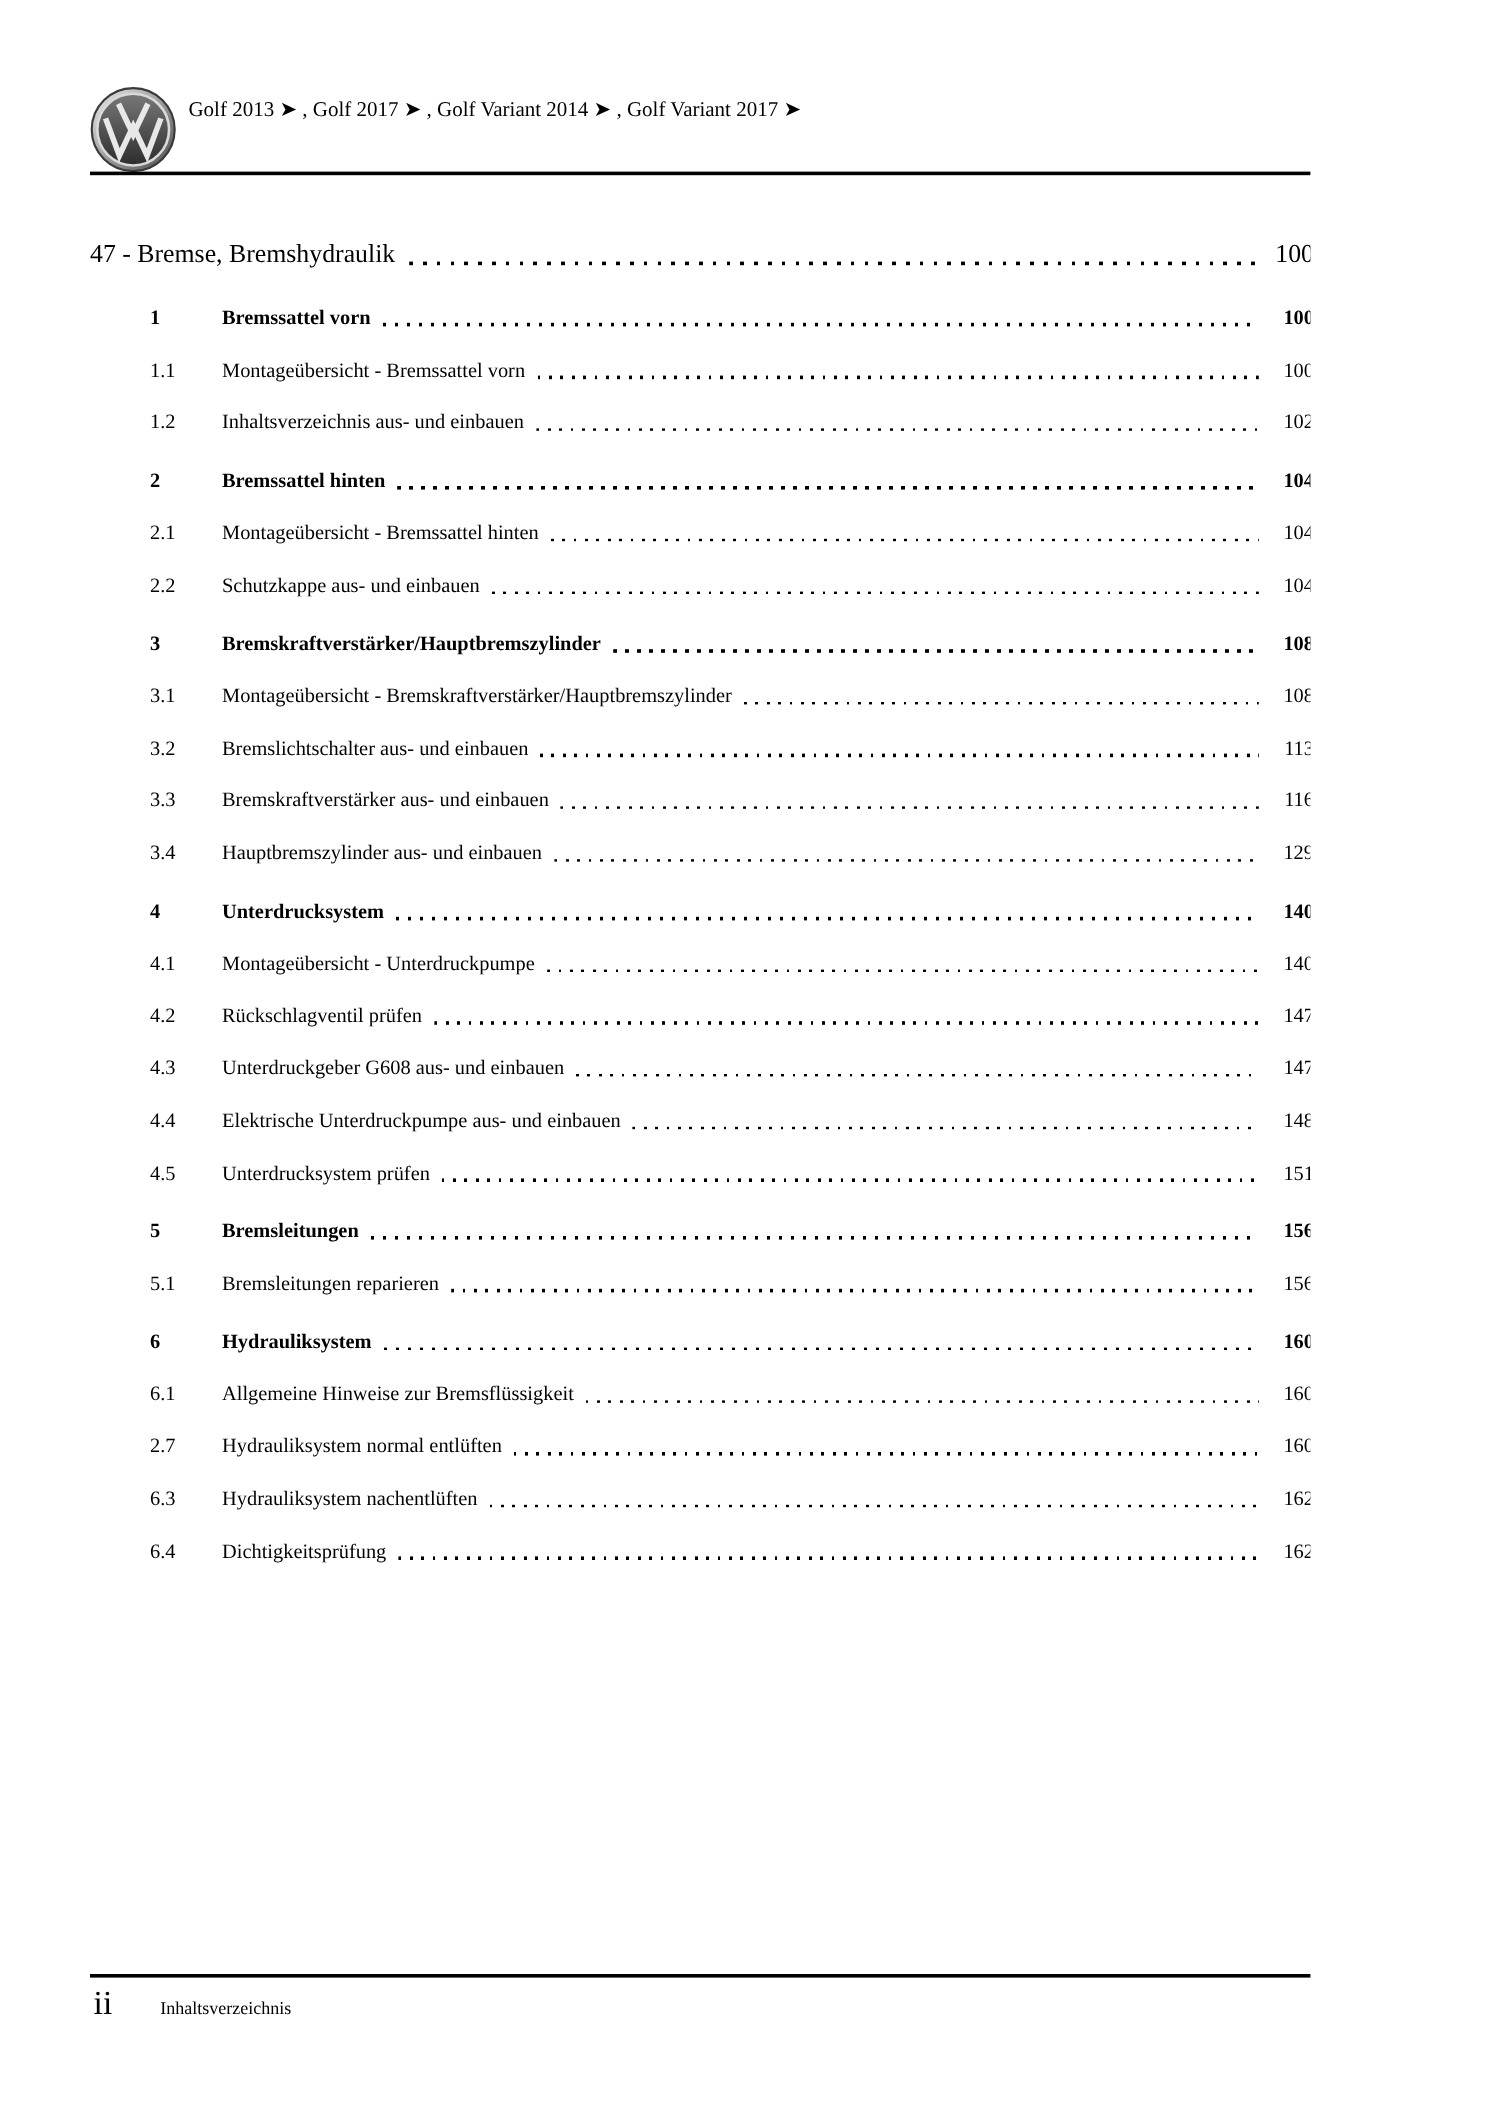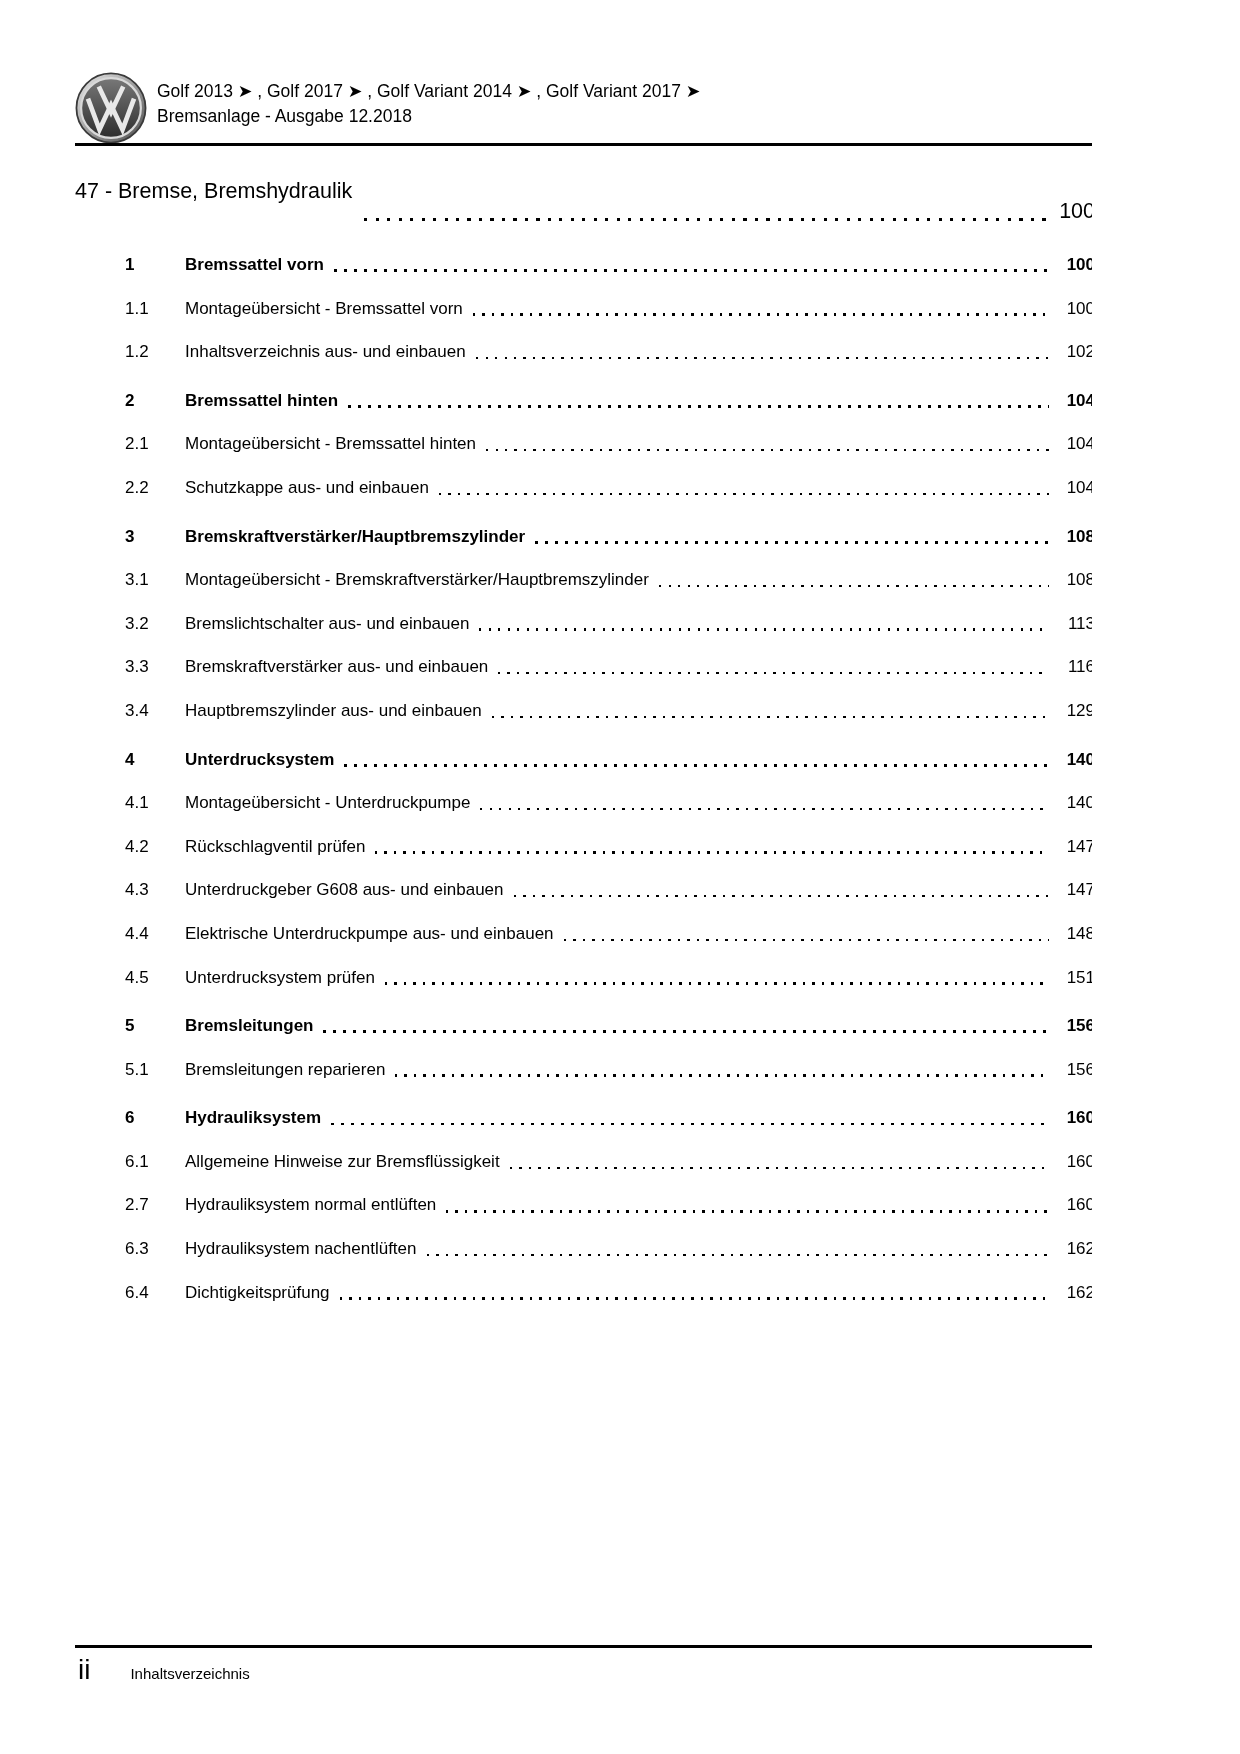--- a/index.html
+++ b/index.html
@@ -1,31 +1,31 @@
 <!DOCTYPE html>
 <html><head>
 <meta charset="utf-8">
 <style>
   html,body{margin:0;padding:0;background:#fff;}
   .page{
     position:relative;
     width:1092px;height:1754px;
     background:#fff;color:#000;
-    font-family:Liberation Sans, sans-serif;
+    font-family:Liberation Serif, serif;
     overflow:hidden;
   }
   
   .header{position:absolute;left:75px;top:70px;width:1020px;}
   .logo{position:absolute;left:0;top:2px;width:72px;height:72px;}
   .header-text{margin-left:82px;padding-top:9px;}
   .header-line{font-size:17.5px;line-height:25px;white-space:nowrap;}
   .header-rule{position:absolute;left:75px;top:143px;width:1020px;height:3px;background:#000;}
   
   .toc{position:absolute;left:75px;top:176px;width:1020px;}
-  .toc-chapter{display:flex;align-items:flex-start;font-size:21.5px;line-height:30px;margin-bottom:7px;}
+  .toc-chapter{display:flex;align-items:flex-end;font-size:21.5px;line-height:30px;margin-bottom:7px;}
   .toc-chapter .leader{height:3px;background-image:repeating-linear-gradient(to right,#000 0 3px,transparent 3px 11.5px);margin:0 8px 5px 12px;}
   .toc-chapter .page-num{font-size:21.5px;}
   .toc-row{display:flex;align-items:baseline;font-size:17px;line-height:23.6px;}
   .toc-row.bold{font-weight:bold;margin-top:5px;}
   .toc-row .num{flex:none;width:60px;margin-left:50px;}
   .toc-row .title{flex:none;white-space:nowrap;}
   .leader{flex:1 1 auto;align-self:flex-end;height:2.4px;margin:0 6px 4.5px 10px;
     background-image:repeating-linear-gradient(to right,#000 0 2.4px,transparent 2.4px 9.5px);}
   .toc-row.bold .leader{height:2.8px;background-image:repeating-linear-gradient(to right,#000 0 2.8px,transparent 2.8px 10px);}
   .page-num{flex:none;min-width:40px;text-align:right;margin-top:20px;}
@@ -53,21 +53,20 @@
           <stop offset="1" stop-color="#2d2d2d"></stop>
         </linearGradient>
       </defs>
       <circle cx="50" cy="50" r="48" fill="url(#lg1)" stroke="#3a3a3a" stroke-width="2.5"></circle>
       <circle cx="50" cy="50" r="41.5" fill="url(#lg2)" stroke="#d9d9d9" stroke-width="3"></circle>
       <path d="M33,20 L50,56 L67,20" fill="none" stroke="#e8e8e8" stroke-width="6.5"></path>
       <path d="M18,37 L34,80 L50,46 L66,80 L82,37" fill="none" stroke="#e8e8e8" stroke-width="6.5"></path>
     </svg>
     <div class="header-text">
       <div class="header-line">Golf 2013 ➤ , Golf 2017 ➤ , Golf Variant 2014 ➤ , Golf Variant 2017 ➤</div>
-      <div class="header-line">Bremsanlage - Ausgabe 12.2018</div>
     </div>
   </div>
   <div class="header-rule"></div>
 
   <div class="toc">
     <div class="toc-chapter">
       <span class="chapter-label">47 - Bremse, Bremshydraulik</span>
       <span class="leader"></span>
       <span class="page-num">100</span>
     </div>

